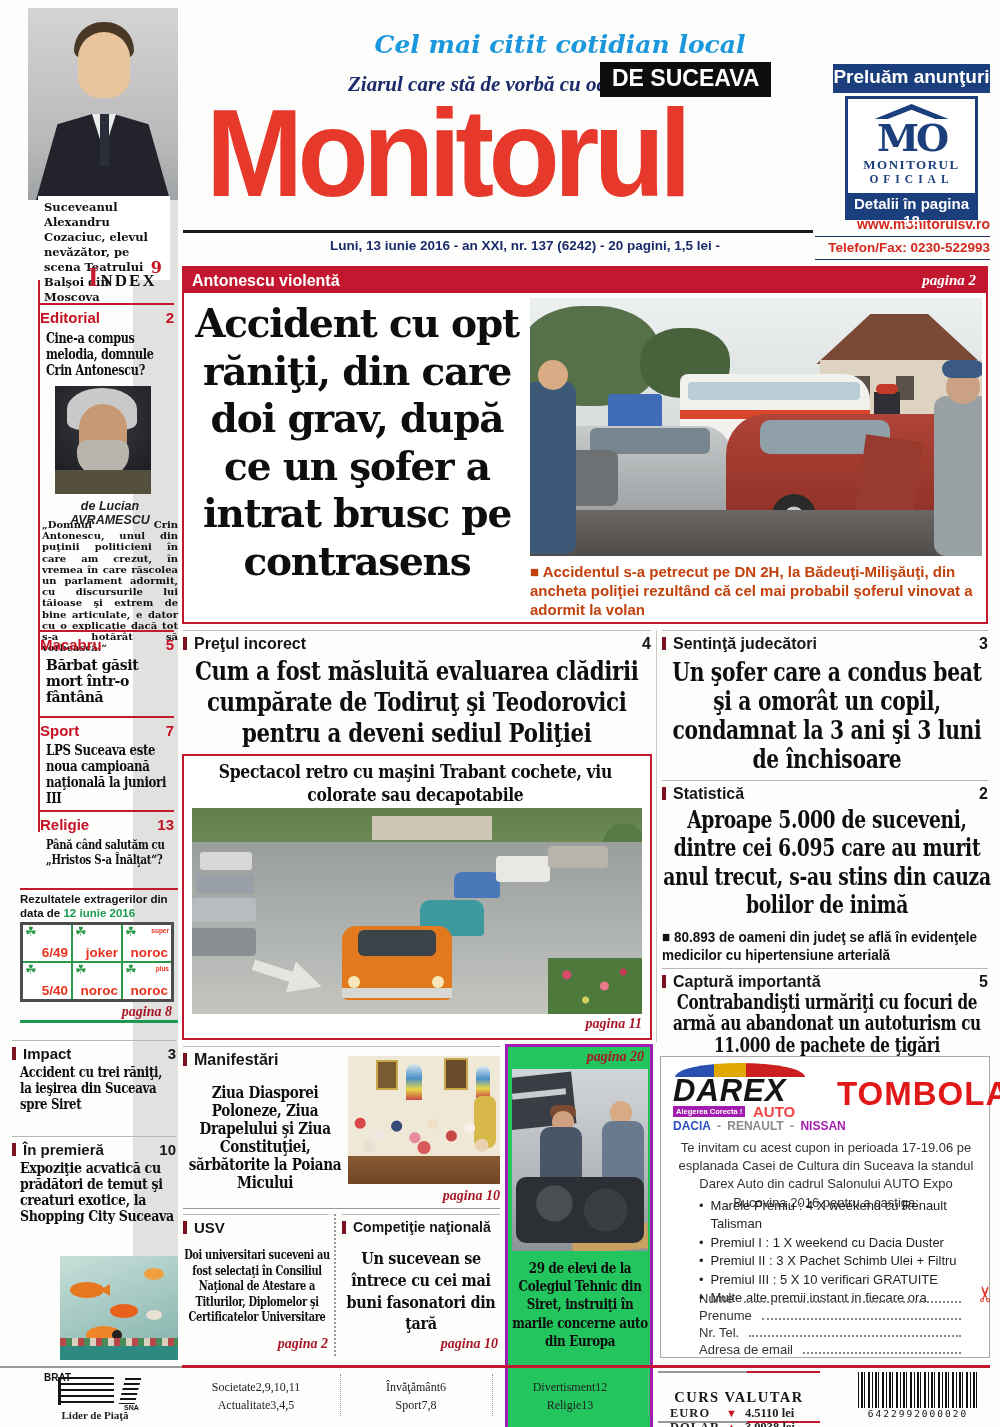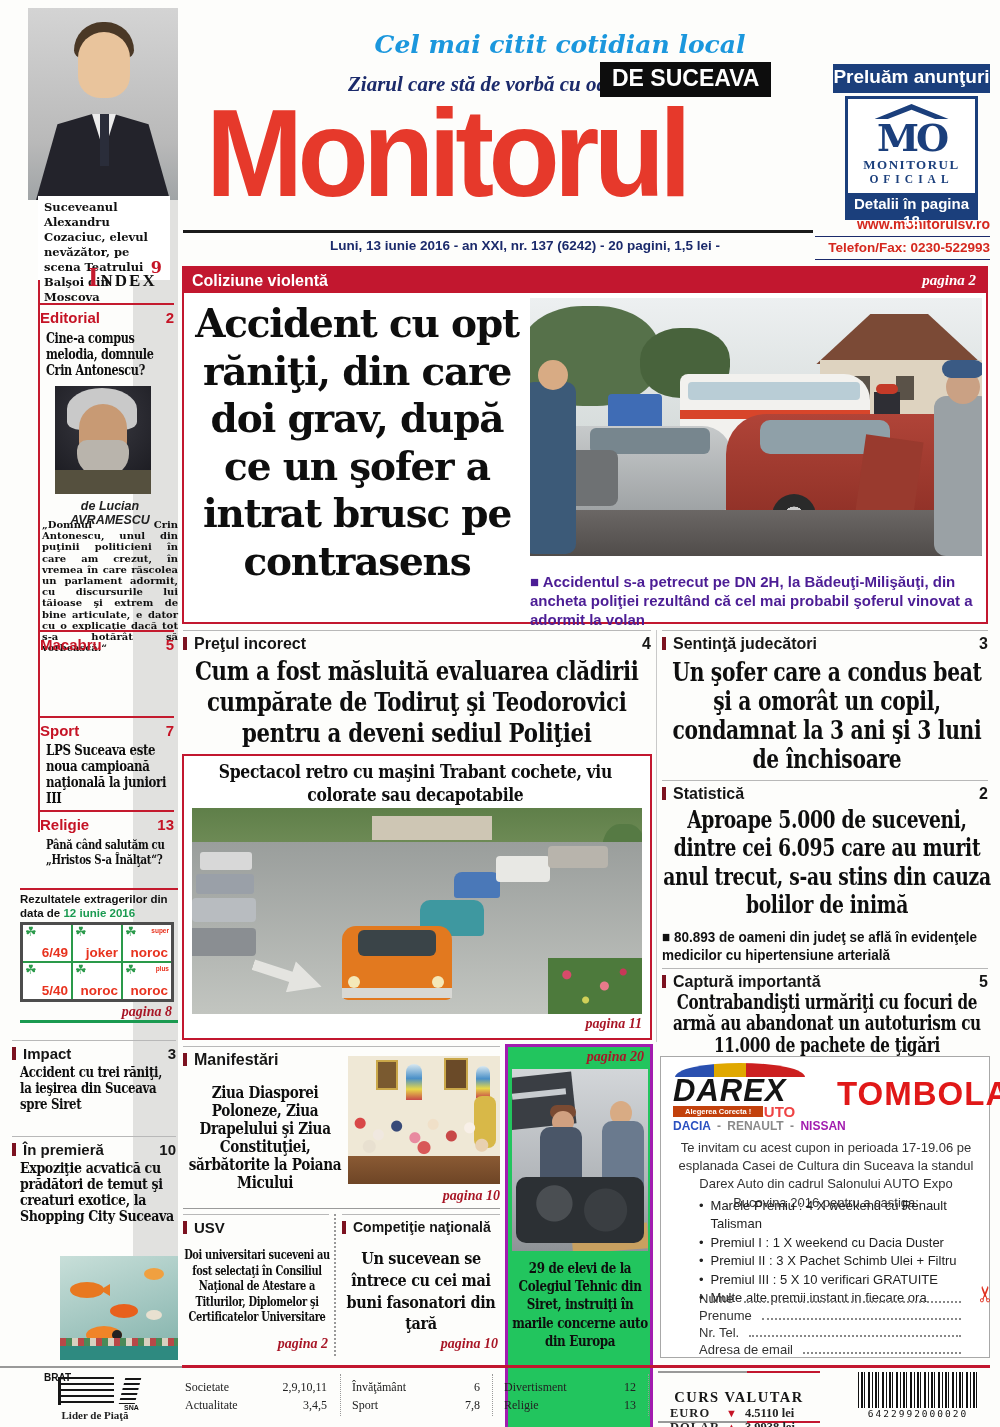--- a/index.html
+++ b/index.html
@@ -53,54 +53,54 @@
   .lcell .clv{position:absolute;top:-1px;left:2px;color:#2a9a4a;font-size:13px}
   .lcell .ltag{position:absolute;top:2px;right:2px;color:#e8321e;font:bold 6.5px "Liberation Sans",sans-serif}
   .lcell .lval{position:absolute;bottom:1px;right:3px;color:#e8321e;font:bold 13.5px "Liberation Sans",sans-serif}
   .greenline{left:20px;top:1020px;width:158px;height:3px;background:#1a9a50}
   
   .mainbox{left:182px;top:266px;width:806px;height:358px;border:2px solid #c2172f;background:#fff}
   .kickbar{position:absolute;left:0;top:0;width:100%;height:25px;background:#c2172f;display:flex;align-items:center}
   .kickbar .k{color:#fff;font:bold 16px "Liberation Sans",sans-serif;padding-left:8px}
   .kickbar .kp{margin-left:auto;color:#fff;font:bold italic 15px "Liberation Serif",serif;padding-right:10px}
   .mainhl{left:4px;top:32px;width:338px;font-size:39px;line-height:1.22;letter-spacing:-1.2px}
-  .maincap{position:absolute;left:346px;top:304px;width:452px;font:bold 15px/1.28 "Liberation Sans",sans-serif;color:#4c1d95}
+  .maincap{position:absolute;left:346px;top:294px;width:452px;font:bold 15px/1.28 "Liberation Sans",sans-serif;color:#c2410c}
   
   .vdiv{left:656px;top:630px;width:1px;height:412px;background:#c9c9c9}
   .trabbox{left:182px;top:754px;width:470px;height:286px;border:2px solid #c2172f;background:#fff}
   .elevibox{left:505px;top:1044px;width:148px;height:406px;border:3px solid #a21caf;background:#22c55e}
   .redbar{position:absolute;left:0;bottom:0;width:100%;height:12px;background:#c2172f}
   .vdots{left:334px;top:1214px;height:142px;border-left:2px dotted #999;position:absolute;width:0}
   .hdiv{left:183px;top:1208px;width:317px;height:1px;background:#9a9a9a}
   
   .adbox{left:660px;top:1056px;width:330px;height:302px;background:#fff;border:1px solid #a8a8a8}
   .swoosh{position:absolute;left:14px;top:6px;width:130px;height:14px;background:linear-gradient(90deg,#2a50b0 0 30%,#e0a800 30% 55%,#cc2020 55%);border-radius:50% 50% 10% 10%/100% 100% 0 0}
   .darex{position:absolute;left:12px;top:16px;font:bold italic 31px "Liberation Sans",sans-serif;letter-spacing:1px;color:#141414}
   .adauto{position:absolute;left:92px;top:46px;font:bold 15px "Liberation Sans",sans-serif;color:#ef4444}
-  .adtag{position:absolute;left:12px;top:49px;background:#c2410c;color:#fff;font:bold 7.5px "Liberation Sans",sans-serif;padding:1px 12px}
+  .adtag{position:absolute;left:12px;top:49px;background:#a21caf;color:#fff;font:bold 7.5px "Liberation Sans",sans-serif;padding:1px 3px}
   .adbrands{position:absolute;left:12px;top:62px;font:bold 12px "Liberation Sans",sans-serif}
   .adbrands .d{color:#2a50c0}.adbrands .r{color:#8a8a8a}.adbrands .n{color:#a21caf}.adbrands .s{color:#888;margin:0 3px}
   .tombola{position:absolute;left:176px;top:18px;font:bold 33px "Liberation Sans",sans-serif;color:#e01818;letter-spacing:1px}
   .adintro{position:absolute;left:12px;top:82px;width:306px;font:13px/1.4 "Liberation Sans",sans-serif;color:#333;text-align:center}
   .adbul{position:absolute;left:38px;top:140px;width:276px;font:13px/1.42 "Liberation Sans",sans-serif;color:#222}
   .adbul div{display:flex}.adbul .b{margin-right:7px}
   .adform{position:absolute;left:38px;top:232px;width:262px;font:13px "Liberation Sans",sans-serif;color:#333}
   .frmrow{display:flex;align-items:flex-end;height:17px}
   .frmrow .dots{flex:1;border-bottom:2px dotted #888;margin:0 0 3px 10px}
   .scis{position:absolute;right:-6px;top:224px;color:#e03020;font-size:22px;transform:rotate(-90deg)}
   
   .footrule1{left:0;top:1366px;width:182px;height:2px;background:#999}
   .footrule2{left:182px;top:1365px;width:808px;height:3px;background:#c2172f}
   .bratflag{position:absolute;left:58px;top:1377px;width:56px;height:28px;background:repeating-linear-gradient(180deg,#161616 0 2px,transparent 2px 6px);border-left:3px solid #161616}
   .bratlbl{position:absolute;left:44px;top:1372px;font:bold 10px "Liberation Sans",sans-serif}
   .snaw{position:absolute;left:122px;top:1378px;width:16px;height:26px;background:repeating-linear-gradient(180deg,#161616 0 2px,transparent 2px 5px);transform:skewX(-14deg)}
   .snalbl{position:absolute;left:124px;top:1404px;font:bold 7px "Liberation Sans",sans-serif}
   .lider{left:40px;top:1409px;width:110px;text-align:center;font:bold 11px "Liberation Serif",serif;color:#222}
   .fcol{position:absolute;top:1378px;font:12px "Liberation Serif",serif;color:#222}
-  .frow{display:flex;justify-content:space-between;line-height:1.5}
+  .frow{display:flex;justify-content:center;line-height:1.5}
   .fdiv{position:absolute;top:1374px;height:42px;border-left:1px dotted #999;width:0}
   .curs{left:658px;top:1371px;width:162px;height:52px;border-top:2px solid;border-bottom:2px solid;border-image:linear-gradient(90deg,#999 55%,#c2172f 55%) 1;padding-top:16px}
   .curst{text-align:center;font:bold 14.5px "Liberation Serif",serif;letter-spacing:1.5px;color:#161616}
   .crow{display:flex;align-items:baseline;font-family:"Liberation Serif",serif;font-weight:bold;color:#222;padding-left:12px;line-height:1.15}
   .crow .cl{width:56px;font-size:12.5px;letter-spacing:1px}
   .crow .tr{color:#c51325;font-size:11px;margin-right:8px}
   .crow .cv{font-size:12.5px}
   .bars{left:858px;top:1372px;width:120px;height:36px;background:repeating-linear-gradient(90deg,#111 0 1px,#fff 1px 3px,#111 3px 5px,#fff 5px 6px,#111 6px 7px,#fff 7px 10px,#111 10px 12px,#fff 12px 14px)}
   .bcnum{left:852px;top:1408px;width:132px;text-align:center;font:9.5px "DejaVu Sans Mono",monospace;letter-spacing:2px}
   
@@ -146,20 +146,21 @@
     <div style="left:22px;top:54px;width:52px;height:36px;background:#b9b4ac;border-radius:10px 10px 22px 22px"></div>
     <div style="left:0;top:84px;width:96px;height:24px;background:#55503e"></div>
   </div>
   <div class="abs byline">de Lucian AVRAMESCU</div>
   <div class="abs edbody">„Domnul Crin Antonescu, unul din puţinii politicieni în care am crezut, în vremea în care răscolea un parlament adormit, cu discursurile lui tăioase şi extrem de bine articulate, e dator cu o explicaţie dacă tot s-a hotărât să vorbească.“</div>
 
   <div class="row red" style="left:40px;top:630px;width:134px">
     <span class="lbl">Macabru</span>
     <span class="pg">5</span>
   </div>
+  <div class="hs" style="left:46px;top:657px;width:130px;font-size:14px">Bărbat găsit mort într-o fântână</div>
   <div class="row red" style="left:40px;top:716px;width:134px">
     <span class="lbl">Sport</span>
     <span class="pg">7</span>
   </div>
   <div class="hs sx" style="left:46px;top:742px;width:160px;font-size:14px;transform:scaleX(.84)">LPS Suceava este noua campioană naţională la juniori III</div>
   <div class="row red" style="left:40px;top:810px;width:134px">
     <span class="lbl">Religie</span>
     <span class="pg">13</span>
   </div>
   <div class="hs sx" style="left:46px;top:837px;width:170px;font-size:13px;transform:scaleX(.78)">Până când salutăm cu „Hristos S-a Înălţat“?</div>
@@ -240,21 +241,21 @@
   <div class="abs mobox">
     <div class="moroof"></div>
     <div class="momono">MO</div>
     <div class="moname1">MONITORUL</div>
     <div class="moname2">OFICIAL</div>
     <div class="mobar">Detalii în pagina 18</div>
   </div>
 
   <div class="abs mainbox">
     <div class="kickbar">
-      <span class="k">Coliziune violentă</span>
+      <span class="k">Antonescu violentă</span>
       <span class="kp">pagina 2</span>
     </div>
     <div class="h mainhl">Accident cu opt răniţi, din care doi grav, după ce un şofer a intrat brusc pe contrasens</div>
     <div class="ph ph-acc" style="left:346px;top:30px;width:452px;height:258px">
       <div style="left:-10px;top:8px;width:140px;height:100px;background:#56714a;border-radius:45%"></div>
       <div style="left:110px;top:30px;width:90px;height:70px;background:#48633c;border-radius:45%"></div>
       <div style="left:272px;top:16px;width:180px;height:50px;background:#7b4a36;clip-path:polygon(8% 100%,38% 0,70% 0,100% 100%)"></div>
       <div style="left:290px;top:62px;width:162px;height:64px;background:#ded3c0"></div>
       <div style="left:322px;top:78px;width:18px;height:24px;background:#5a5248"></div>
       <div style="left:366px;top:78px;width:18px;height:24px;background:#5a5248"></div>

